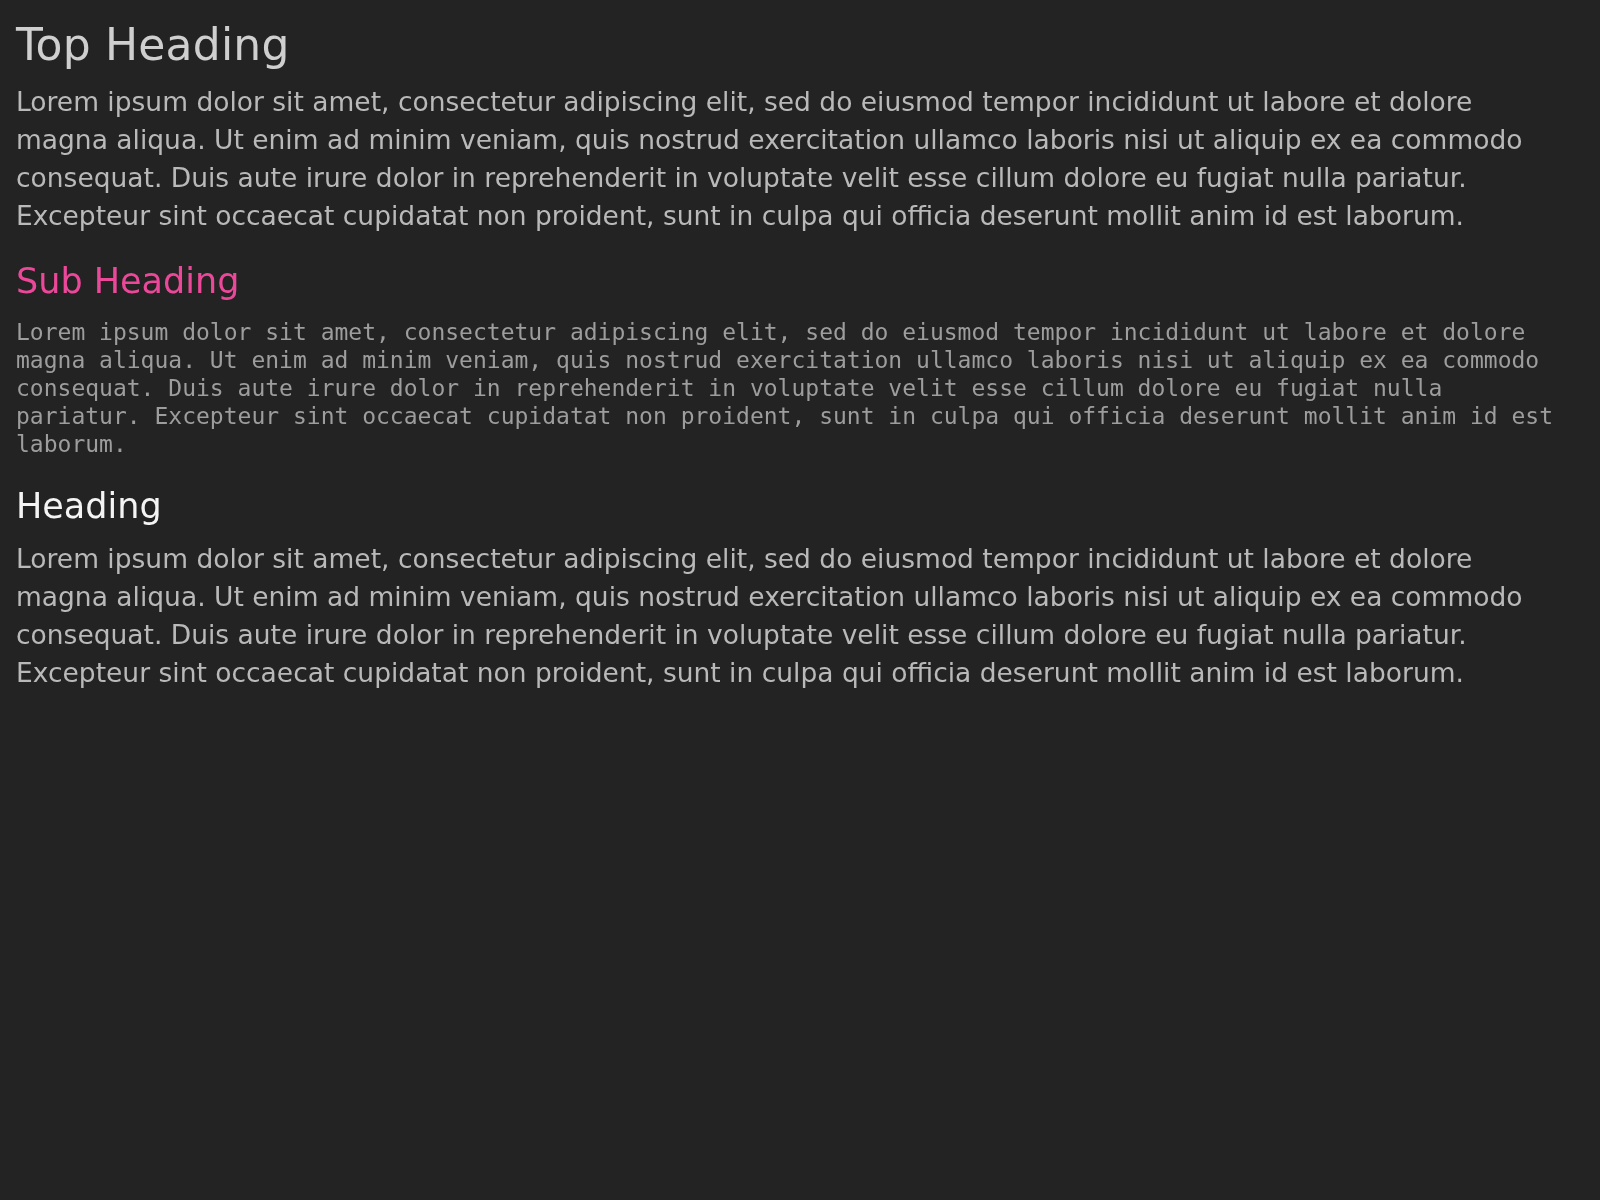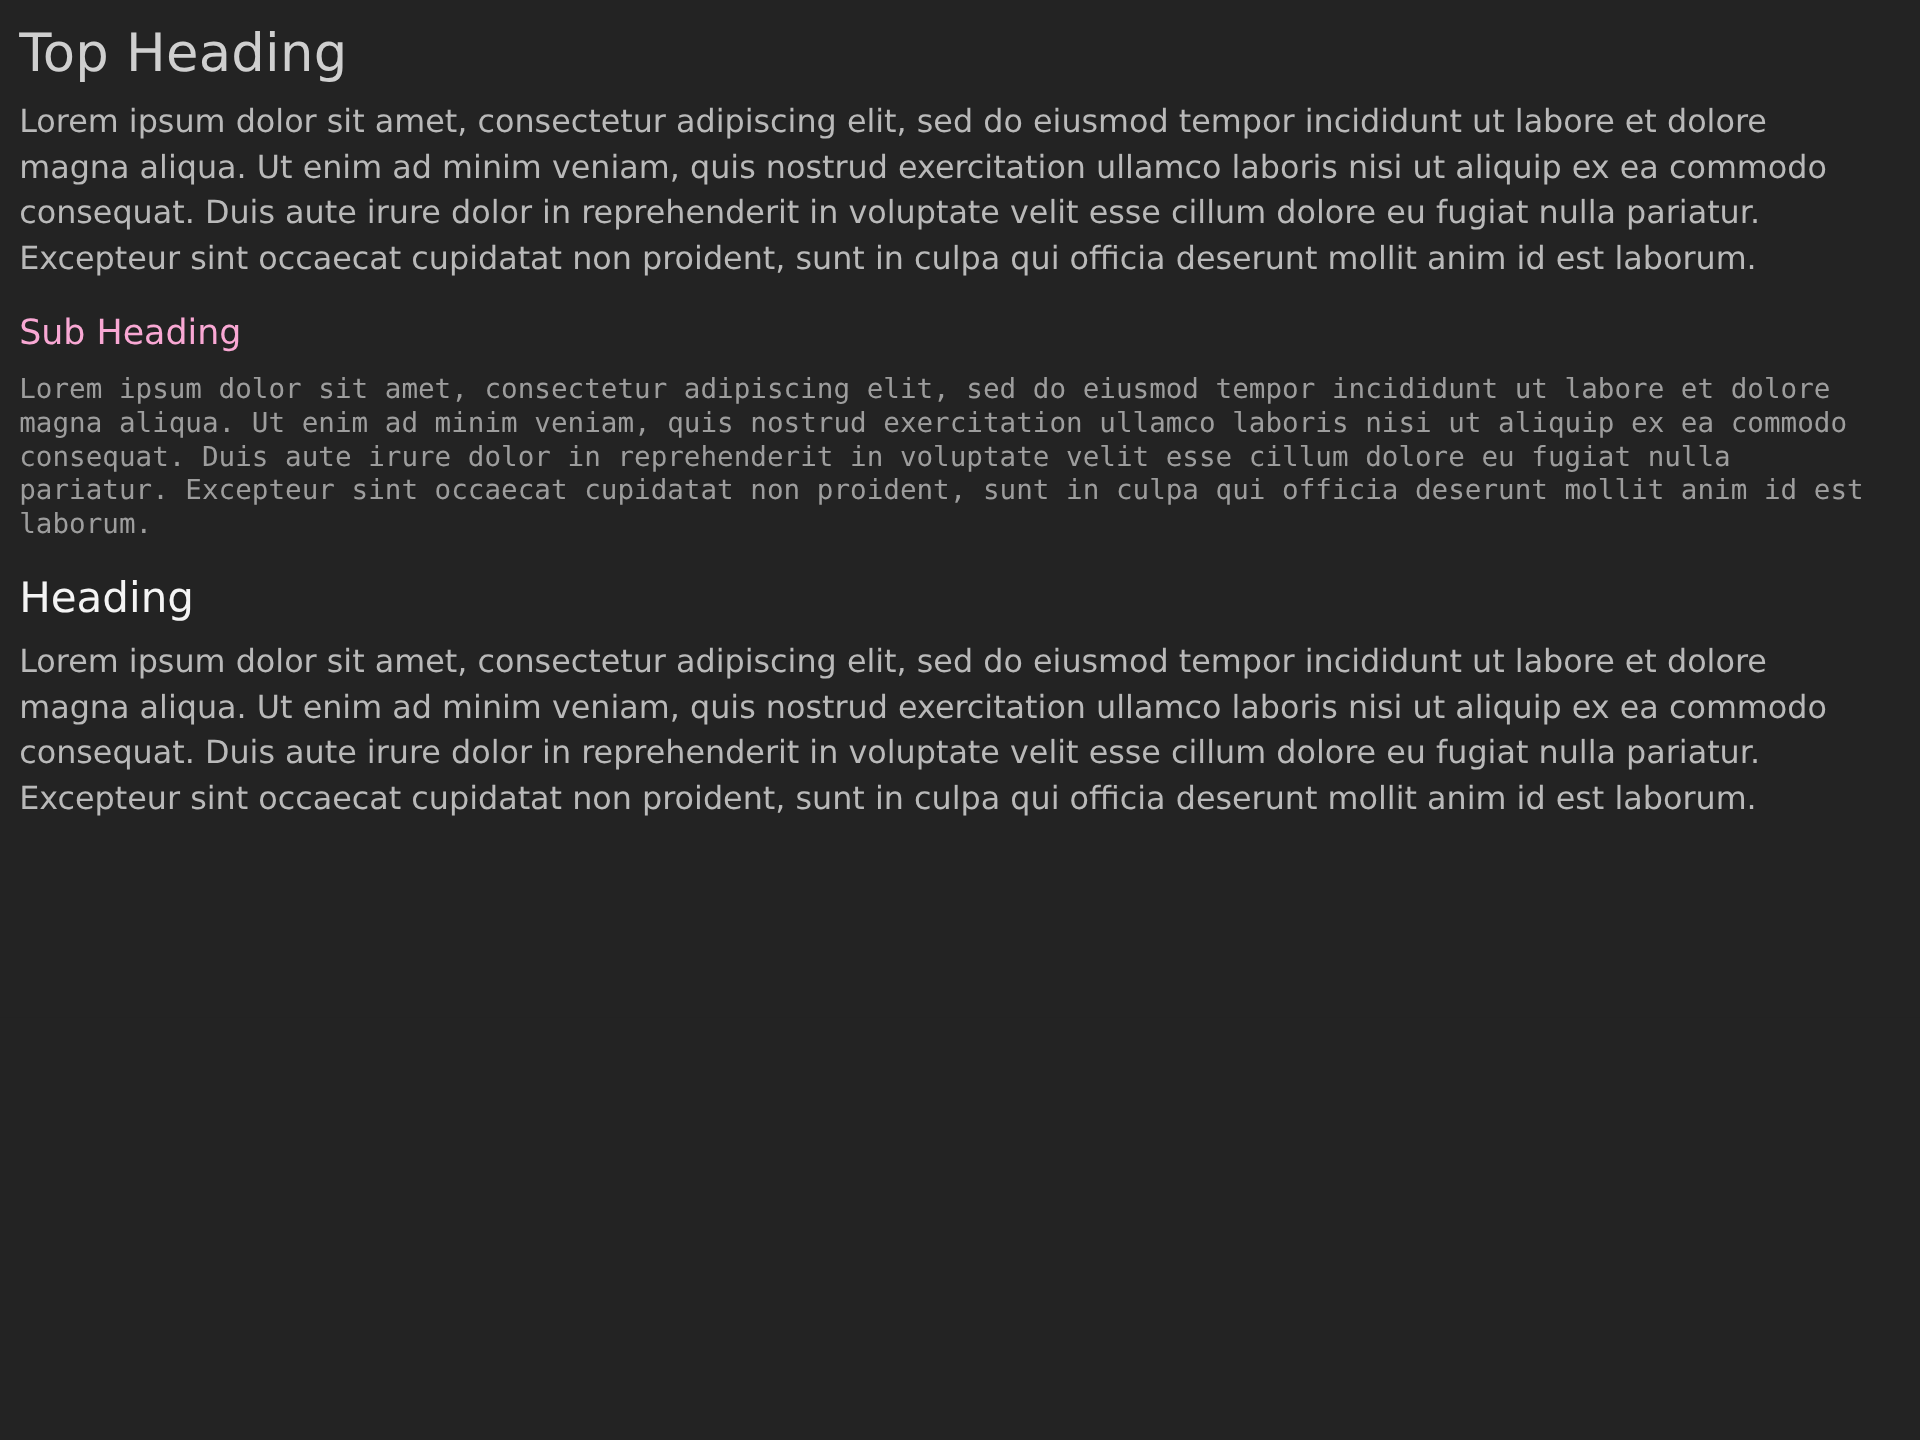--- a/index.html
+++ b/index.html
@@ -34,23 +34,23 @@
     font-weight: 400;
     font-size: 26.5px;
     line-height: 38px;
     color: #b9b9b9;
     margin: 0 0 26px 0;
     max-width: 1545px;
   }
   h2.sub-heading {
     font-family: "DejaVu Sans", sans-serif;
     font-weight: 400;
-    font-size: 29px;
+    font-size: 35px;
     line-height: 1.15;
-    color: #f9a8d4;
+    color: #ec4899;
     margin: 24px 0 16px 0;
   }
   pre.mono-text {
     font-family: "DejaVu Sans Mono", monospace;
     font-weight: 400;
     font-size: 23px;
     line-height: 28px;
     color: #9d9d9d;
     margin: 0 0 28px 0;
     white-space: pre-wrap;

